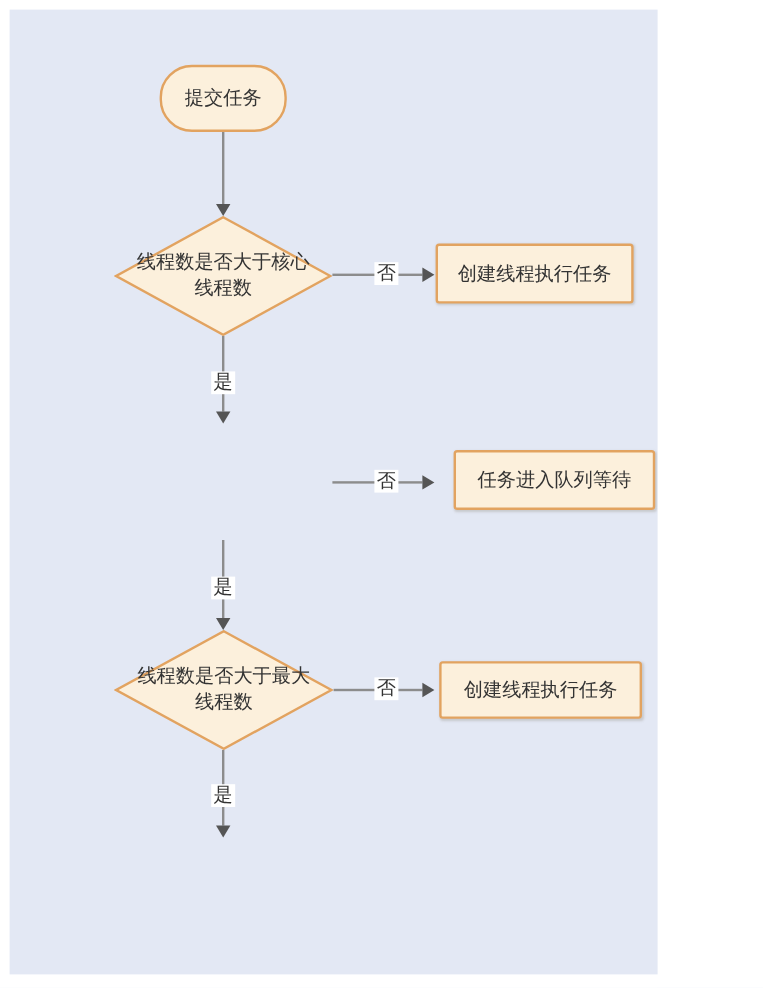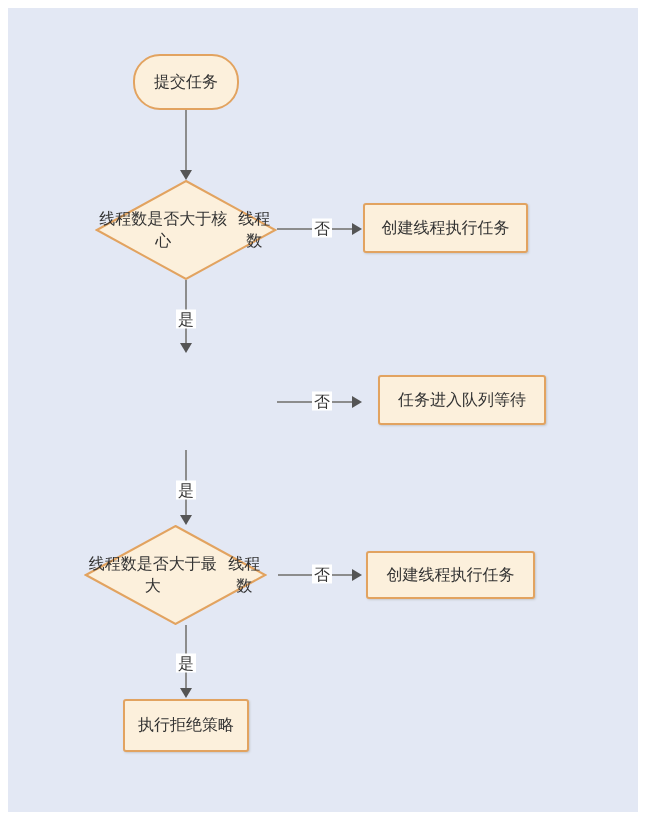--- a/index.html
+++ b/index.html
@@ -13,25 +13,24 @@
     --label-bg: #ffffff;
   }
   * { margin: 0; padding: 0; box-sizing: border-box; }
   html, body { background: var(--page-bg); }
   body {
     font-family: "Liberation Sans", "DejaVu Sans", sans-serif;
     color: var(--text-color);
   }
   .page {
     position: relative;
-    width: 651px;
+    width: 548px;
     height: 823px;
     background: var(--page-bg);
     overflow: hidden;
-    border-radius: 25px;
   }
   .canvas {
     position: absolute;
     left: 8px; top: 8px;
     width: 630px; height: 804px;
     background: var(--canvas-bg);
   }
   .node {
     position: absolute;
     display: flex;
@@ -62,21 +61,21 @@
   .diamond polygon {
     fill: var(--node-fill);
     stroke: var(--node-border);
     stroke-width: 2;
     vector-effect: non-scaling-stroke;
   }
   .diamond-label {
     position: relative;
     z-index: 2;
     display: flex;
-    flex-direction: row;
+    flex-direction: column;
     line-height: 22px;
     justify-content: flex-end;
   }
   .vline {
     position: absolute;
     width: 2px;
     background: var(--arrow-line);
   }
   .hline {
     position: absolute;
@@ -149,21 +148,21 @@
     <div class="edge-label" style="left:314px; top:393px;">否</div>
 
     <div class="node process" style="left:370px; top:367px; width:168px; height:50px;">
       <span>任务进入队列等待</span>
     </div>
 
     <div class="vline" style="left:177px; top:442px; height:65px;"></div>
     <div class="arrowhead-down" style="left:172px; top:507px;"></div>
     <div class="edge-label" style="left:178px; top:482px;">是</div>
 
-    <div class="node diamond" style="left:76px; top:517px; width:183px; height:100px;">
+    <div class="node diamond" style="left:87px; top:517px; width:183px; height:100px;">
       <svg viewBox="0 0 100 100" preserveAspectRatio="none">
         <polygon points="50,1 99,50 50,99 1,50"></polygon>
       </svg>
       <div class="diamond-label">
         <span>线程数是否大于最大</span>
         <span>线程数</span>
       </div>
     </div>
 
     <div class="hline" style="left:270px; top:566px; width:74px;"></div>
@@ -171,18 +170,15 @@
     <div class="edge-label" style="left:314px; top:566px;">否</div>
 
     <div class="node process" style="left:358px; top:543px; width:169px; height:48px;">
       <span>创建线程执行任务</span>
     </div>
 
     <div class="vline" style="left:177px; top:617px; height:63px;"></div>
     <div class="arrowhead-down" style="left:172px; top:680px;"></div>
     <div class="edge-label" style="left:178px; top:655px;">是</div>
 
-    <div class="node process" style="left:115px; top:691px; width:126px; height:53px;">
-      <span>执行拒绝策略</span>
-    </div>
 
   </div>
 </div>
 
 </body></html>

